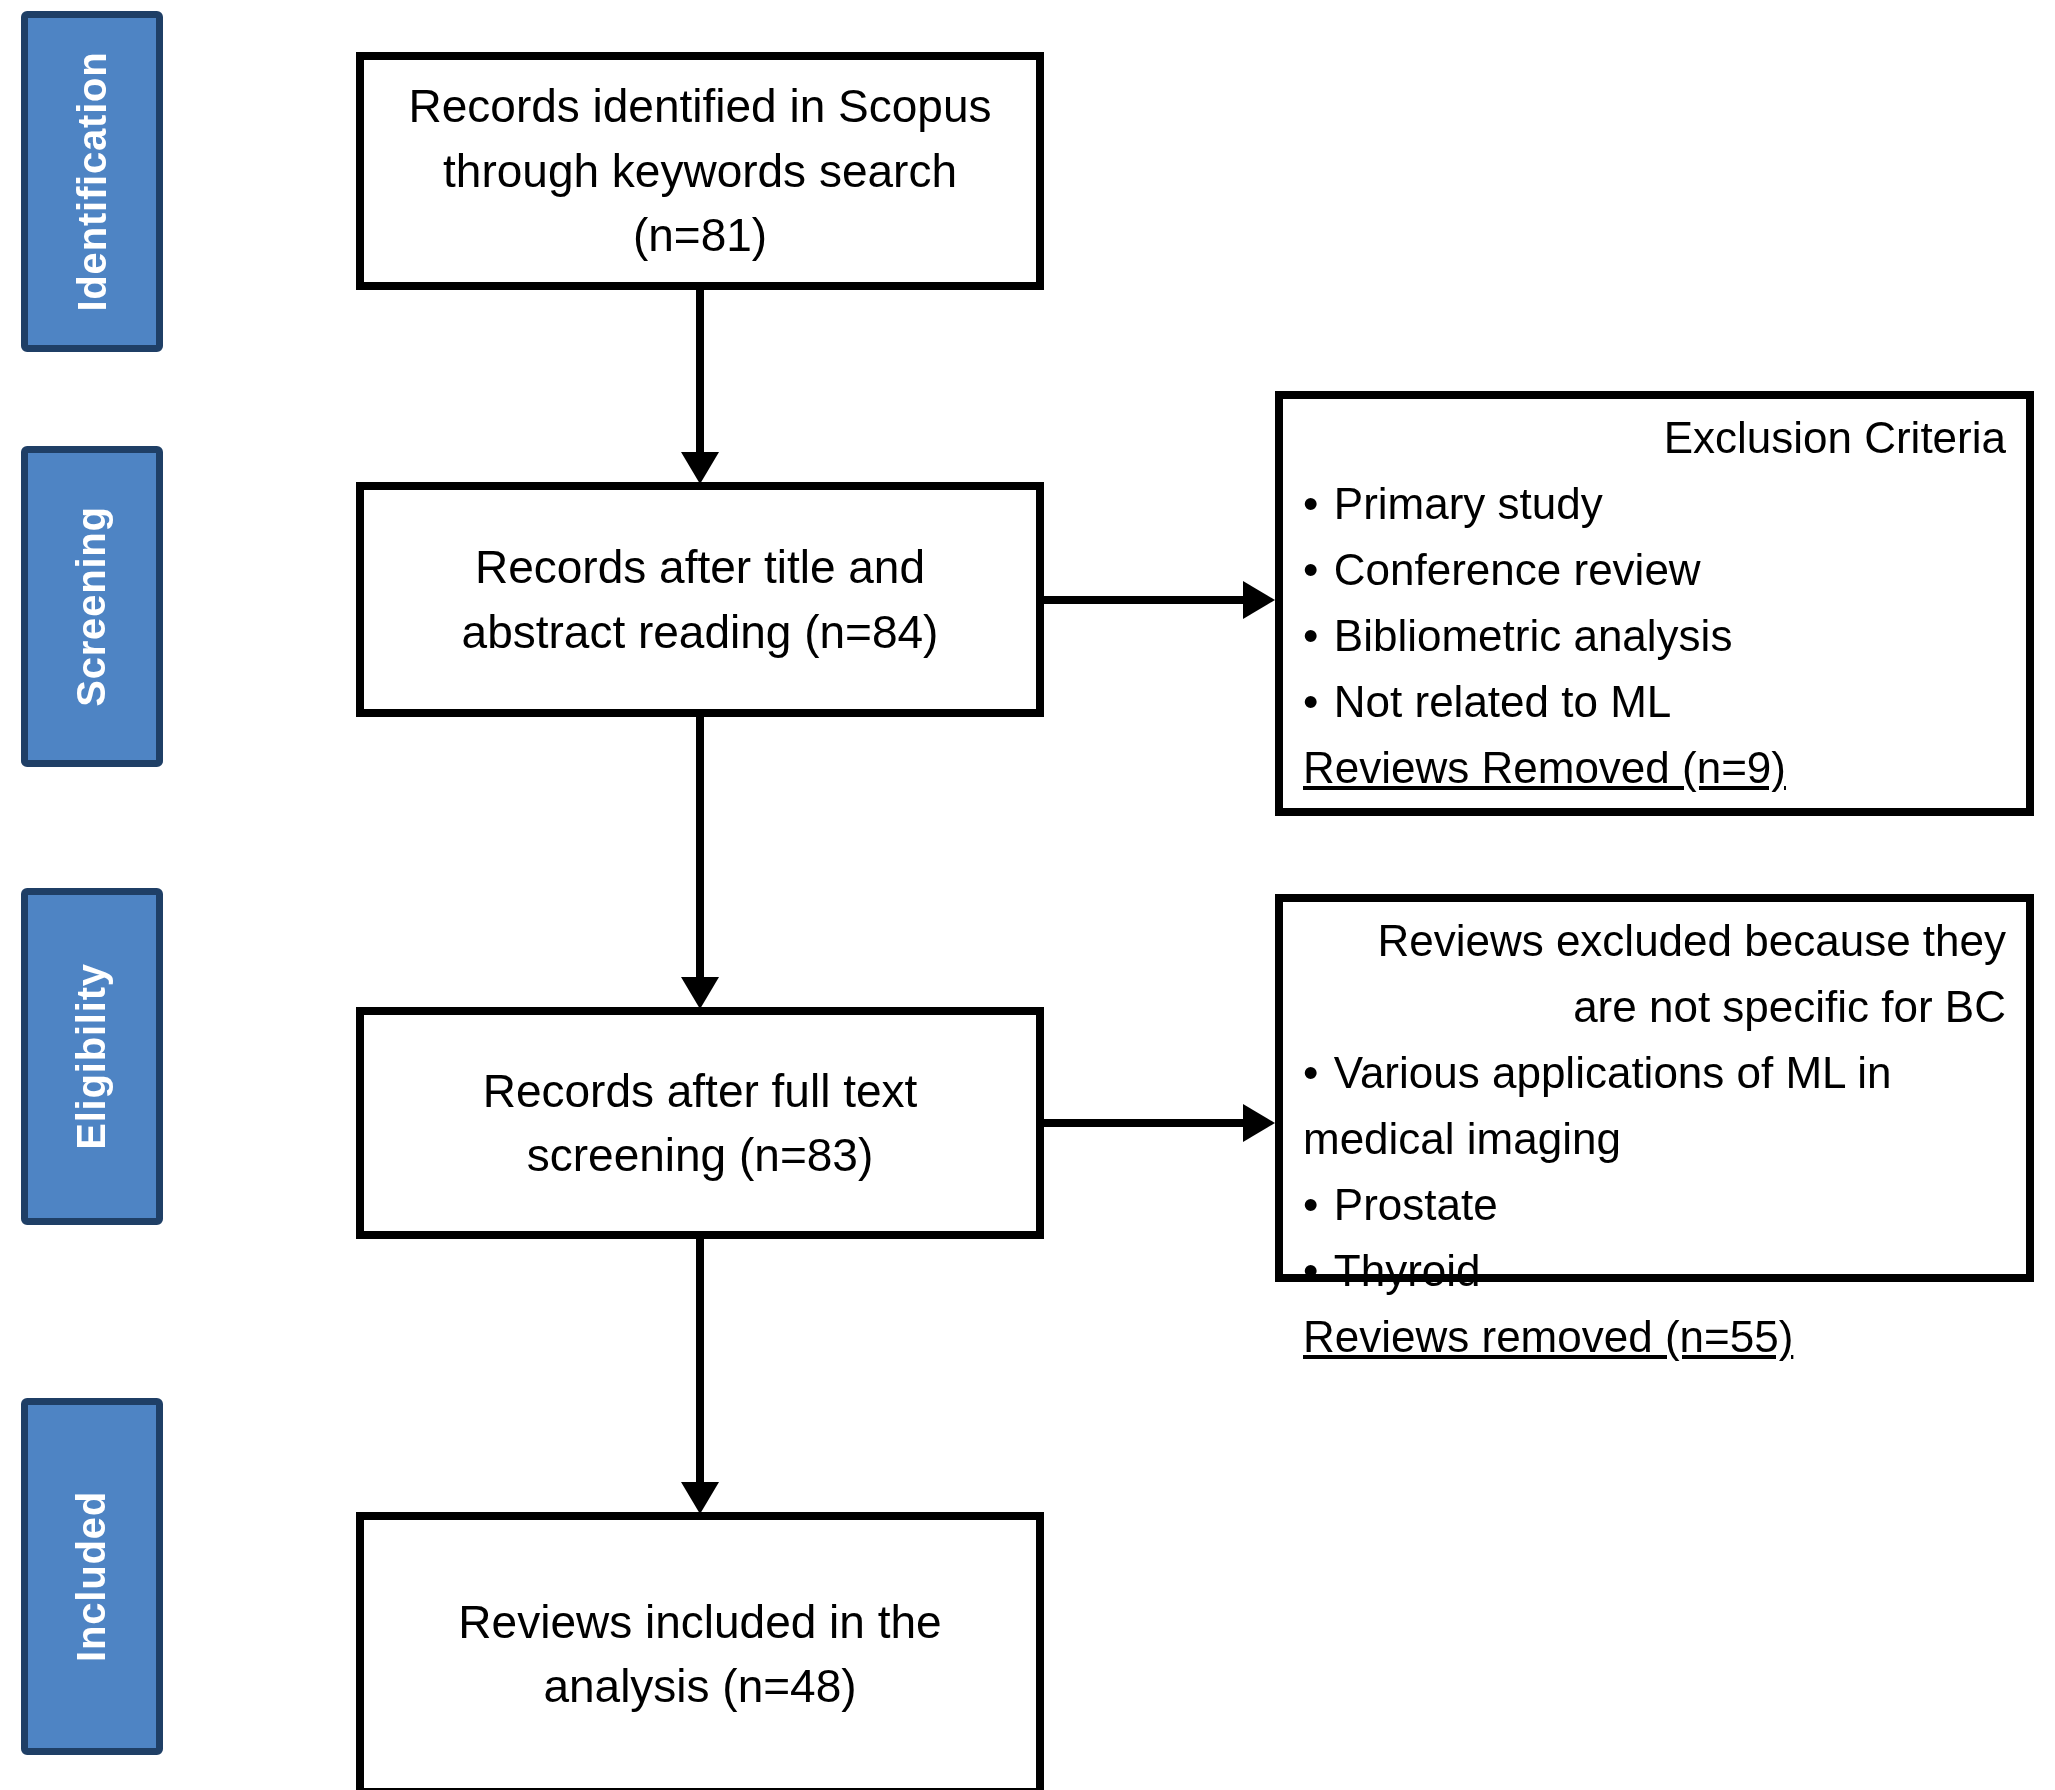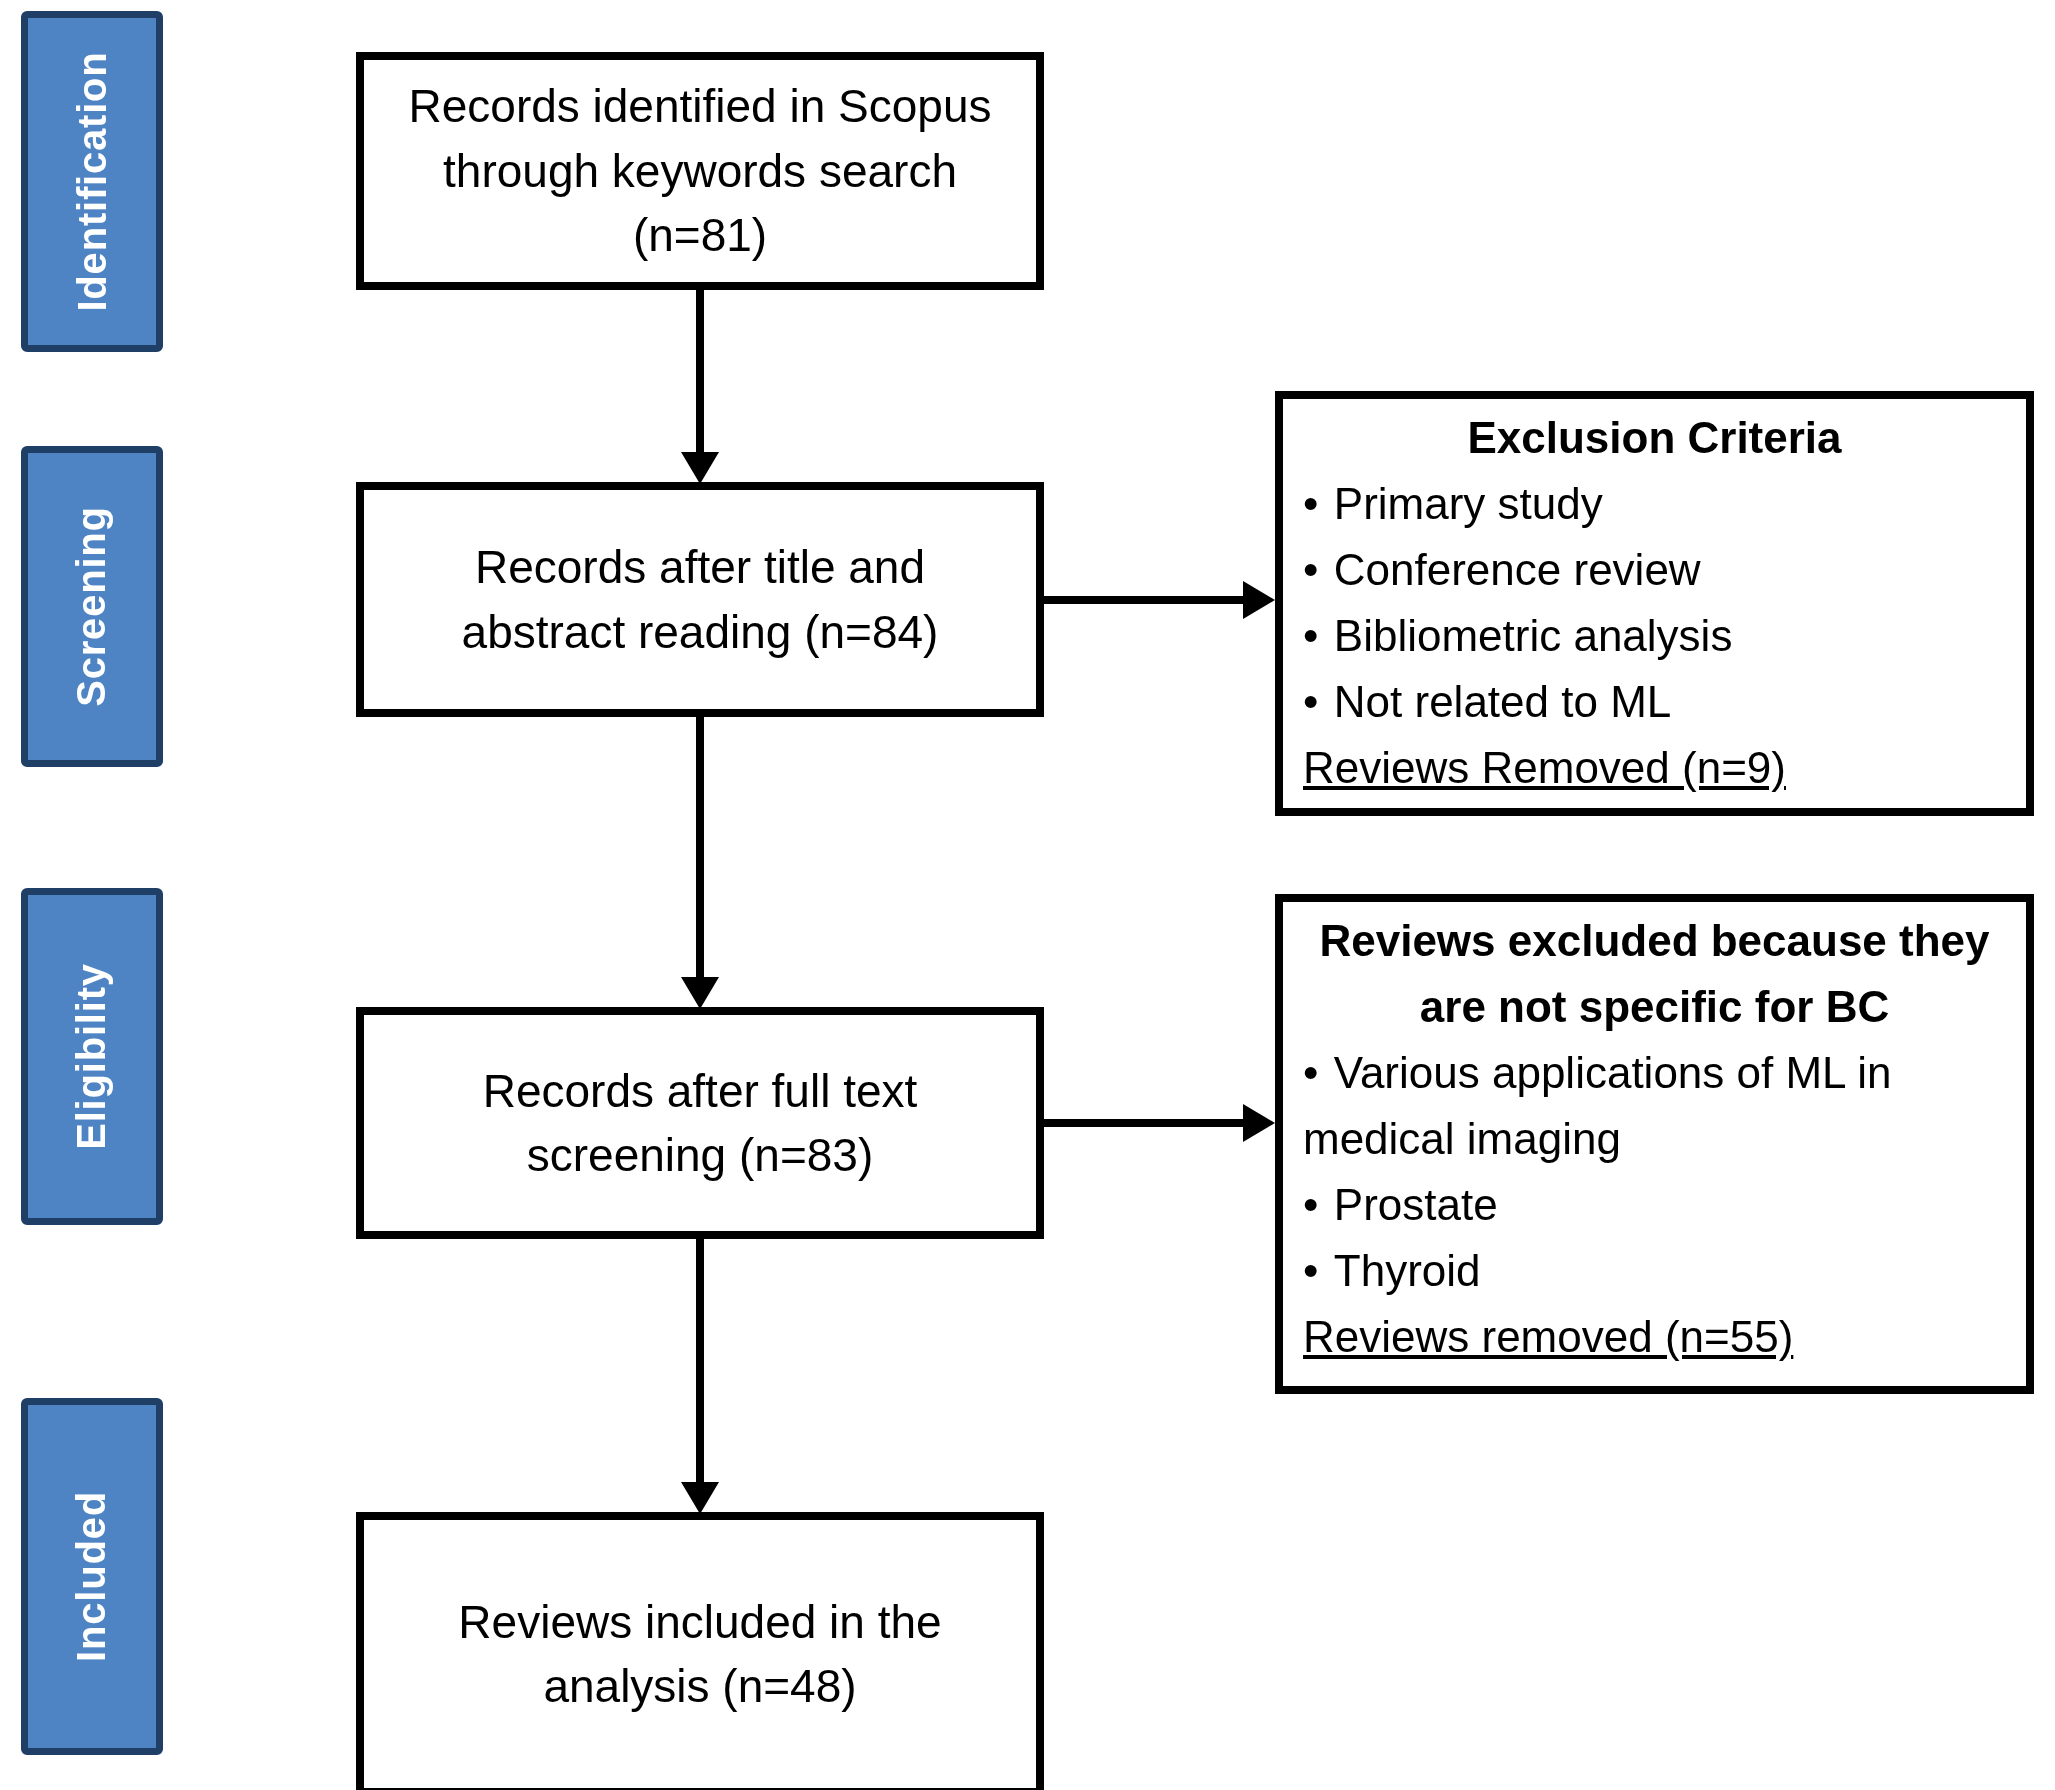--- a/index.html
+++ b/index.html
@@ -64,23 +64,22 @@
     position: absolute;
     left: 1275px;
     width: 759px;
     background: var(--box-fill);
     border: 8.4px solid var(--box-border);
     padding: 6.1px 20px;
     font-size: 44px;
     line-height: 1.5;
   }
   .sbox-title {
-    text-align: center;
+    text-align: right;
     white-space: pre-line;
-    font-weight: bold;
   }
   .bullet {
     display: inline;
   }
   .bullet-text {
     margin-left: 0.35em;
   }
   .sbox-footer {
     text-decoration: underline;
   }
@@ -142,21 +141,21 @@
 
   <div class="sbox" style="top:391px;height:425px;">
     <div class="sbox-title">Exclusion Criteria</div>
     <div class="bullet-line"><span class="bullet">•</span><span class="bullet-text">Primary study</span></div>
     <div class="bullet-line"><span class="bullet">•</span><span class="bullet-text">Conference review</span></div>
     <div class="bullet-line"><span class="bullet">•</span><span class="bullet-text">Bibliometric analysis</span></div>
     <div class="bullet-line"><span class="bullet">•</span><span class="bullet-text">Not related to ML</span></div>
     <div class="sbox-footer">Reviews Removed (n=9)</div>
   </div>
 
-  <div class="sbox" style="top:894px;height:500px;">
+  <div class="sbox" style="top:894px;height:388px;">
     <div class="sbox-title">Reviews excluded because they
 are not specific for BC</div>
     <div class="bullet-line"><span class="bullet">•</span><span class="bullet-text">Various applications of ML in medical imaging</span></div>
     <div class="bullet-line"><span class="bullet">•</span><span class="bullet-text">Prostate</span></div>
     <div class="bullet-line"><span class="bullet">•</span><span class="bullet-text">Thyroid</span></div>
     <div class="sbox-footer">Reviews removed (n=55)</div>
   </div>
 
   <div>
     <div class="arrow-line" style="left:696px;top:290px;width:7.6px;height:165px;"></div>

